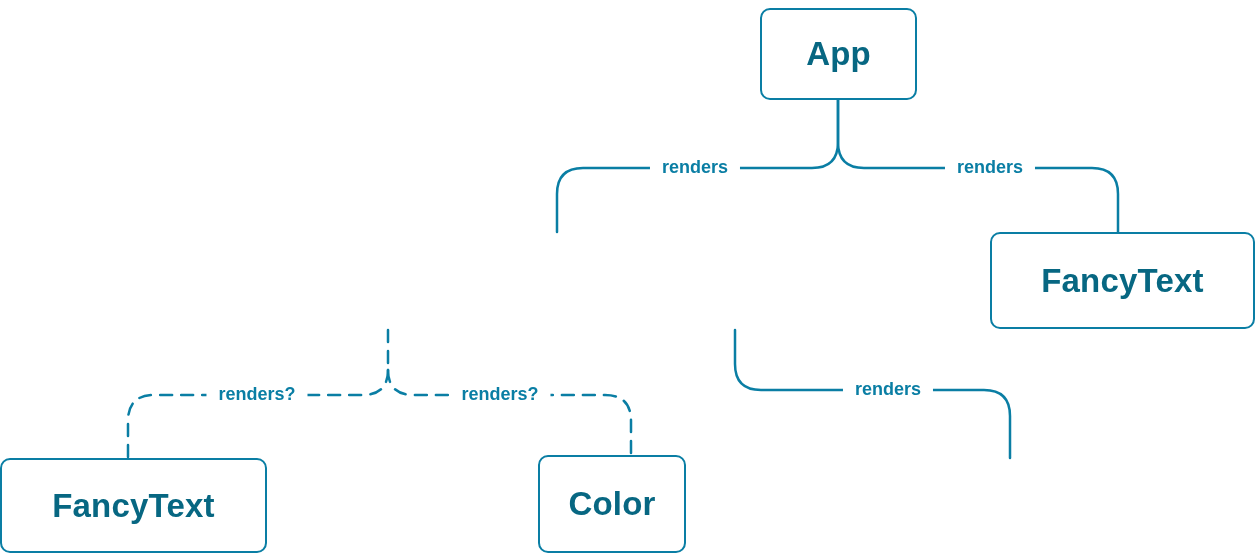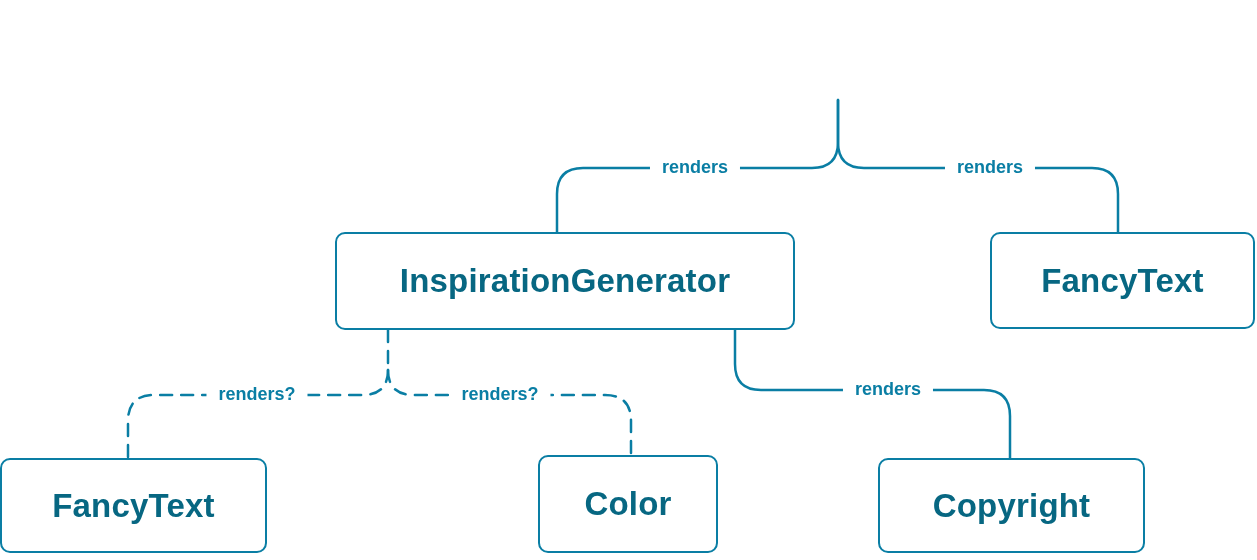--- a/index.html
+++ b/index.html
@@ -59,21 +59,21 @@
     font-weight: 600;
     padding: 0 12px;
     white-space: nowrap;
     line-height: 1.1;
   }
   
   .node-app            { left:760px; top:8px;   width:157px; height:92px; }
   .node-insp           { left:335px; top:232px; width:460px; height:98px; }
   .node-fancy-top      { left:990px; top:232px; width:265px; height:97px; }
   .node-fancy-bottom   { left:0px;   top:458px; width:267px; height:95px; }
-  .node-color          { left:538px; top:455px; width:180px; height:98px; }
+  .node-color          { left:538px; top:455px; width:148px; height:98px; }
   .node-copyright      { left:878px; top:458px; width:267px; height:95px; }
   
   .lbl-app-insp        { left:695px; top:168px; }
   .lbl-app-fancy       { left:990px; top:168px; }
   .lbl-insp-fancy      { left:257px; top:395px; }
   .lbl-insp-color      { left:500px; top:395px; }
   .lbl-insp-copyright  { left:888px; top:390px; }
 </style>
 </head>
 <body>
@@ -94,34 +94,31 @@
 
     <path d="M 735 330 L 735 364 Q 735 390 761 390 L 984 390 Q 1010 390 1010 416 L 1010 458"></path>
   </svg>
 
   <span class="edge-label lbl-app-insp">renders</span>
   <span class="edge-label lbl-app-fancy">renders</span>
   <span class="edge-label lbl-insp-fancy">renders?</span>
   <span class="edge-label lbl-insp-color">renders?</span>
   <span class="edge-label lbl-insp-copyright">renders</span>
 
+  <div class="node node-app">
+    <span>App</span>
+  </div>
 
-  <div class="node node-insp">
-    <span>InspirationGenerator</span>
-  </div>
 
   <div class="node node-fancy-top">
     <span>FancyText</span>
   </div>
 
   <div class="node node-fancy-bottom">
     <span>FancyText</span>
   </div>
 
   <div class="node node-color">
     <span>Color</span>
   </div>
 
-  <div class="node node-copyright">
-    <span>Copyright</span>
-  </div>
 
 </div>
 
 </body></html>

